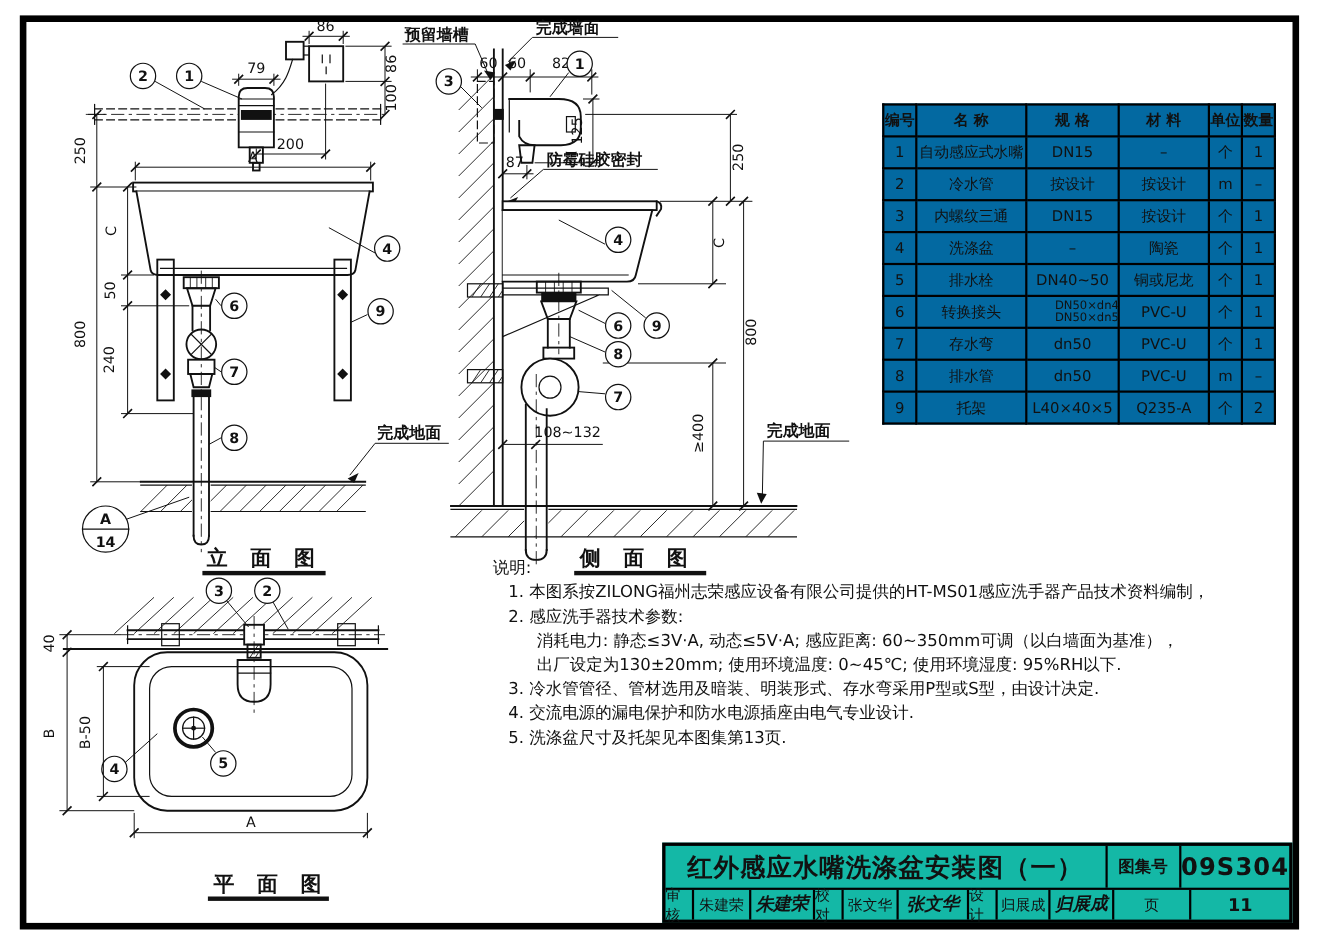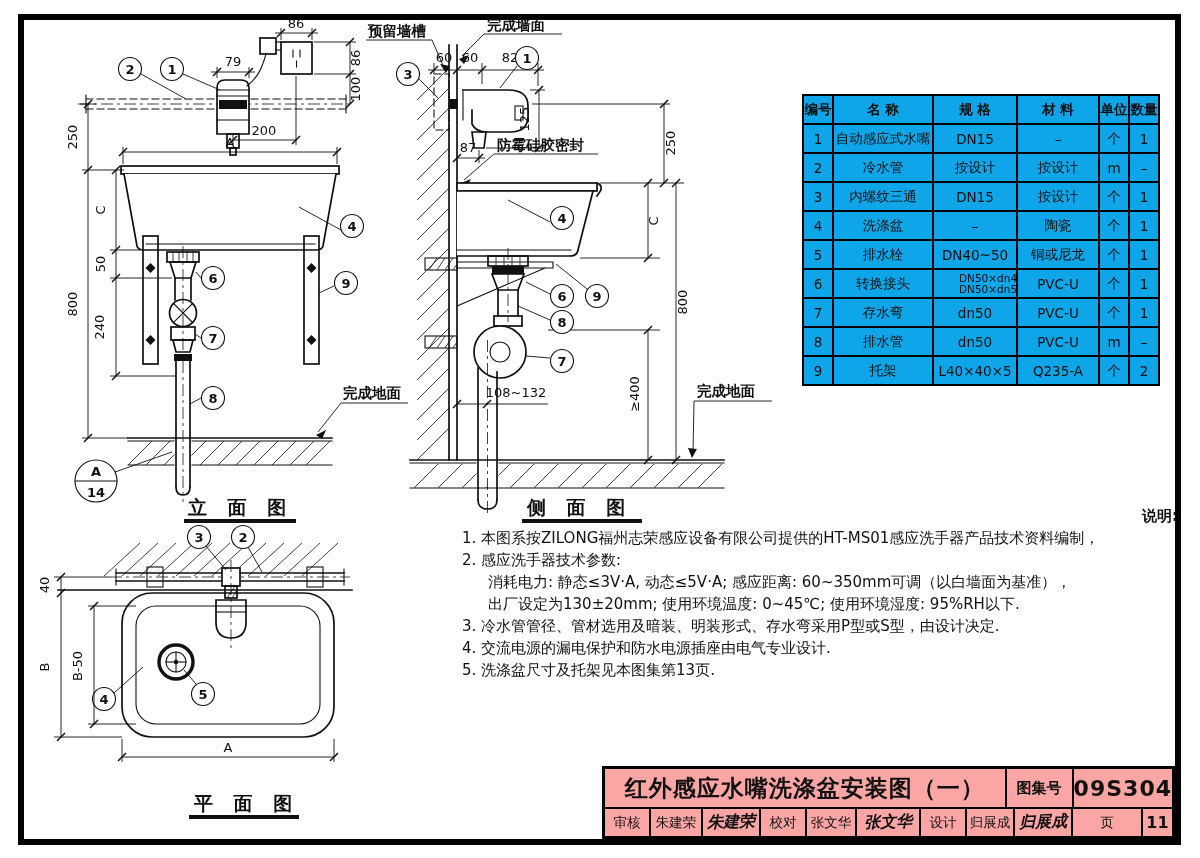--- a/index.html
+++ b/index.html
@@ -20,42 +20,42 @@
   .fillb{fill:#111;stroke:none;}
   .wfill{fill:#fff;}
   .dimb{font-size:13px;text-anchor:middle;}
   .lbl{font-size:14.5px;font-weight:bold;}
   .vtitle{font-size:19px;font-weight:bold;letter-spacing:7px;}
   .co{font-size:13px;font-weight:bold;text-anchor:middle;}
   
   .mt-title{position:absolute;left:802px;top:60px;width:356px;text-align:center;
     font-size:21px;font-weight:bold;letter-spacing:3px;}
   table.mt{position:absolute;left:802px;top:94px;width:356px;border-collapse:collapse;
-    table-layout:fixed;background:#0ea5e9;}
+    table-layout:fixed;background:#0369a1;}
   table.mt td{border:2px solid #000;text-align:center;font-size:13.5px;height:27px;
     padding:0;overflow:hidden;white-space:nowrap;}
   table.mt td.hd{font-weight:bold;}
   .spec-small div{font-size:10.5px;line-height:11px;padding-left:25px;}
   
   #notes{position:absolute;left:448px;top:505px;width:730px;font-size:15px;line-height:22px;}
-  #notes .nh{font-weight:bold;text-align:right;}
+  #notes .nh{font-weight:normal;}
   #notes .n1{margin-left:14px;}
   #notes .n2{margin-left:40px;}
   
   #tb{position:absolute;left:602px;top:766px;width:573px;height:73px;border:3px solid #000;
-    box-sizing:border-box;display:flex;flex-direction:column;background:#fca5a5;}
+    box-sizing:border-box;display:flex;flex-direction:column;background:#14b8a6;}
   .tb-top{display:flex;flex:1;border-bottom:2px solid #000;min-height:0;}
   .tb-title{width:420px;border-right:2px solid #000;font-weight:bold;font-size:23px;
     display:flex;align-items:center;justify-content:center;letter-spacing:1px;box-sizing:border-box;}
   .tb-c{display:flex;align-items:center;justify-content:center;box-sizing:border-box;}
   .tb-atlas-label{width:70px;border-right:2px solid #000;font-size:15px;font-weight:bold;}
   .tb-atlas-no{flex:1;font-weight:bold;font-size:22px;letter-spacing:1px;}
   .tb-bot{display:flex;height:27px;}
   .tb-bot .tb-c{border-right:2px solid #000;font-size:13.5px;}
-  .w30{width:46px;} .w52{width:52px;} .w58{width:58px;} .w48{width:48px;}
+  .w30{width:26px;} .w52{width:52px;} .w58{width:58px;} .w48{width:48px;}
   .w50{width:50px;} .w64{width:64px;} .w70{width:70px;}
   .tb-bot .last{flex:1;border-right:none;}
   .sig{font-style:italic;font-weight:bold;font-size:16px;transform:rotate(-2deg);}
 </style>
 </head>
 <body>
 
 <div id="page">
   <div id="frame"></div>
 

